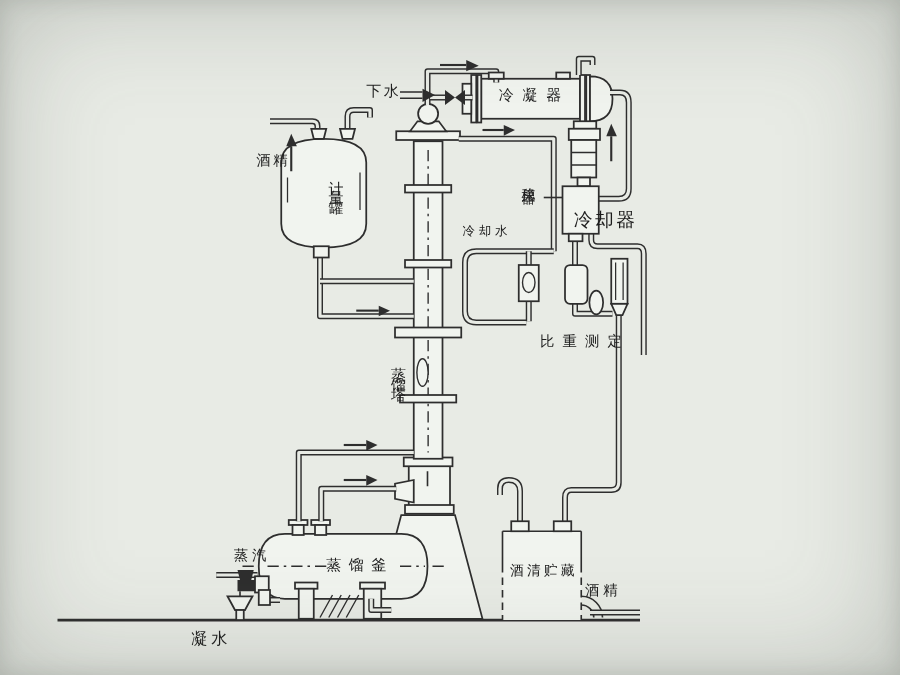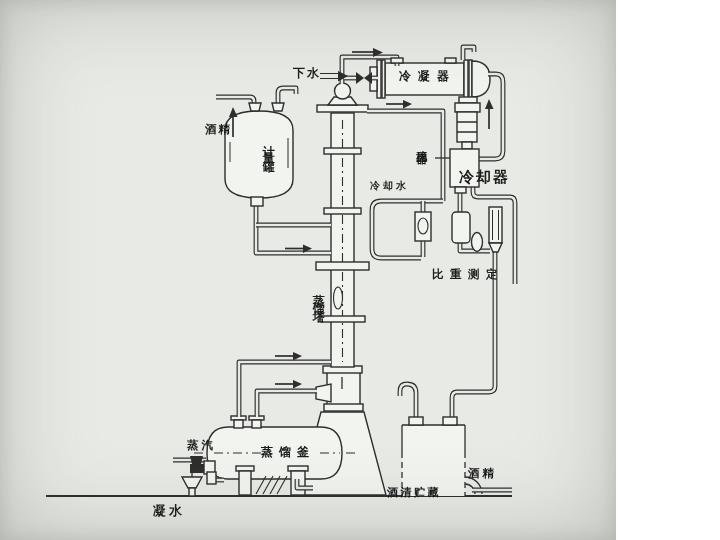--- a/index.html
+++ b/index.html
@@ -1,18 +1,18 @@
 <!DOCTYPE html>
 <html style="--paper: #e8ebe5; --line: #2e2e2e; --vessel: #f1f4ef;"><head>
 <meta charset="utf-8">
 <style>
   :root{ --paper:#e8ebe5; --line:#2e2e2e; --vessel:#f1f4ef; }
   html,body{margin:0;padding:0;background:#fff;}
-  .stage{position:relative;width:616px;height:540px;background:var(--paper);overflow:hidden;
-         font-family:"Liberation Serif", serif;font-weight:bold;}
+  .stage{position:relative;width:720px;height:540px;background:var(--paper);overflow:hidden;
+         font-family:"Liberation Serif", serif;}
   .stage::after{content:"";position:absolute;inset:0;pointer-events:none;
          box-shadow:inset 0 0 90px rgba(70,75,68,.28), inset 0 0 18px rgba(70,75,68,.18);}
   svg{position:absolute;left:0;top:0;}
   .vessel{fill:var(--vessel);stroke:var(--line);stroke-width:1.4;}
   .thin{fill:none;stroke:var(--line);stroke-width:1.3;}
   .dash{fill:none;stroke:var(--line);stroke-width:1.1;stroke-dasharray:9 4 2 4;}
   .pipe-o{fill:none;stroke:var(--line);stroke-width:4.8;stroke-linejoin:round;}
   .pipe-i{fill:none;stroke:var(--paper);stroke-width:2.5;stroke-linejoin:round;}
   .blk{fill:var(--line);stroke:none;}
   .tail{fill:none;stroke:var(--line);stroke-width:1.7;}
@@ -213,16 +213,16 @@
 <div class="lbl" style="left:399px;top:70px;letter-spacing:7px;text-align:center;">冷凝器</div>
 <div class="lbl" style="left:205px;top:123px;font-size:11.5px;letter-spacing:2px;">酒精</div>
 <div class="lbl v" style="left:261px;top:135px;letter-spacing:8px;">计量罐</div>
 <div class="lbl v" style="left:415px;top:141px;font-size:11px;letter-spacing:2px;">稳压器</div>
 <div class="lbl" style="left:370px;top:180px;font-size:10px;letter-spacing:3px;">冷却水</div>
 <div class="lbl" style="left:459px;top:169px;font-size:15px;letter-spacing:2px;">冷却器</div>
 <div class="lbl" style="left:432px;top:268px;font-size:11.5px;letter-spacing:6.5px;">比重测定</div>
 <div class="lbl v" style="left:311px;top:284px;letter-spacing:8px;">蒸馏塔</div>
 <div class="lbl" style="left:261px;top:446px;letter-spacing:6px;">蒸馏釜</div>
 <div class="lbl" style="left:187px;top:439px;font-size:11.5px;letter-spacing:3px;">蒸汽</div>
-<div class="lbl" style="left:387px;top:451px;font-size:11px;letter-spacing:2.5px;margin-top:35px;">酒清贮藏</div>
+<div class="lbl" style="left:408px;top:451px;font-size:11px;letter-spacing:2.5px;">酒清贮藏</div>
 <div class="lbl" style="left:468px;top:467px;font-size:11.5px;letter-spacing:3px;">酒精</div>
 <div class="lbl" style="left:153px;top:504px;font-size:13px;letter-spacing:3px;">凝水</div>
 </div>
 
 </body></html>

